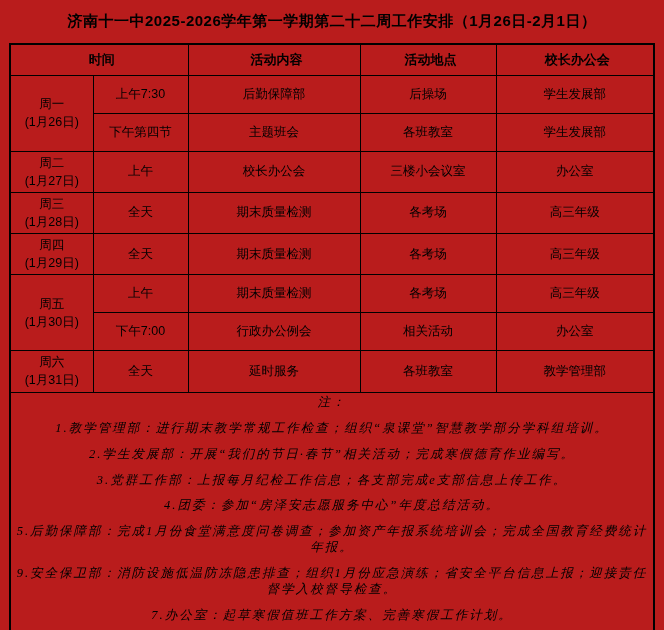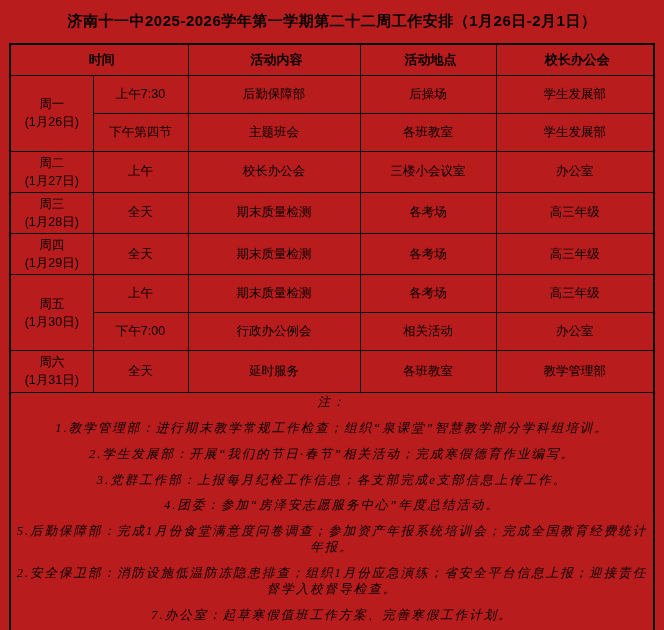--- a/index.html
+++ b/index.html
@@ -173,21 +173,21 @@
       </tr>
 
       <tr>
         <td colspan="5" class="notes-cell">
           <div class="notes-label">注：</div>
           <div class="note-item">1.教学管理部：进行期末教学常规工作检查；组织“泉课堂”智慧教学部分学科组培训。</div>
           <div class="note-item">2.学生发展部：开展“我们的节日·春节”相关活动；完成寒假德育作业编写。</div>
           <div class="note-item">3.党群工作部：上报每月纪检工作信息；各支部完成e支部信息上传工作。</div>
           <div class="note-item">4.团委：参加“房泽安志愿服务中心”年度总结活动。</div>
           <div class="note-item">5.后勤保障部：完成1月份食堂满意度问卷调查；参加资产年报系统培训会；完成全国教育经费统计年报。</div>
-          <div class="note-item">2.安全保卫部：消防设施低温防冻隐患排查；组织1月份应急演练；省安全平台信息上报；迎接责任督学入校督导检查。</div>
+          <div class="note-item">9.安全保卫部：消防设施低温防冻隐患排查；组织1月份应急演练；省安全平台信息上报；迎接责任督学入校督导检查。</div>
           <div class="note-item">7.办公室：起草寒假值班工作方案、完善寒假工作计划。</div>
 
         </td>
       </tr>
     </tbody>
   </table>
 
 </div>
 
 </body></html>

